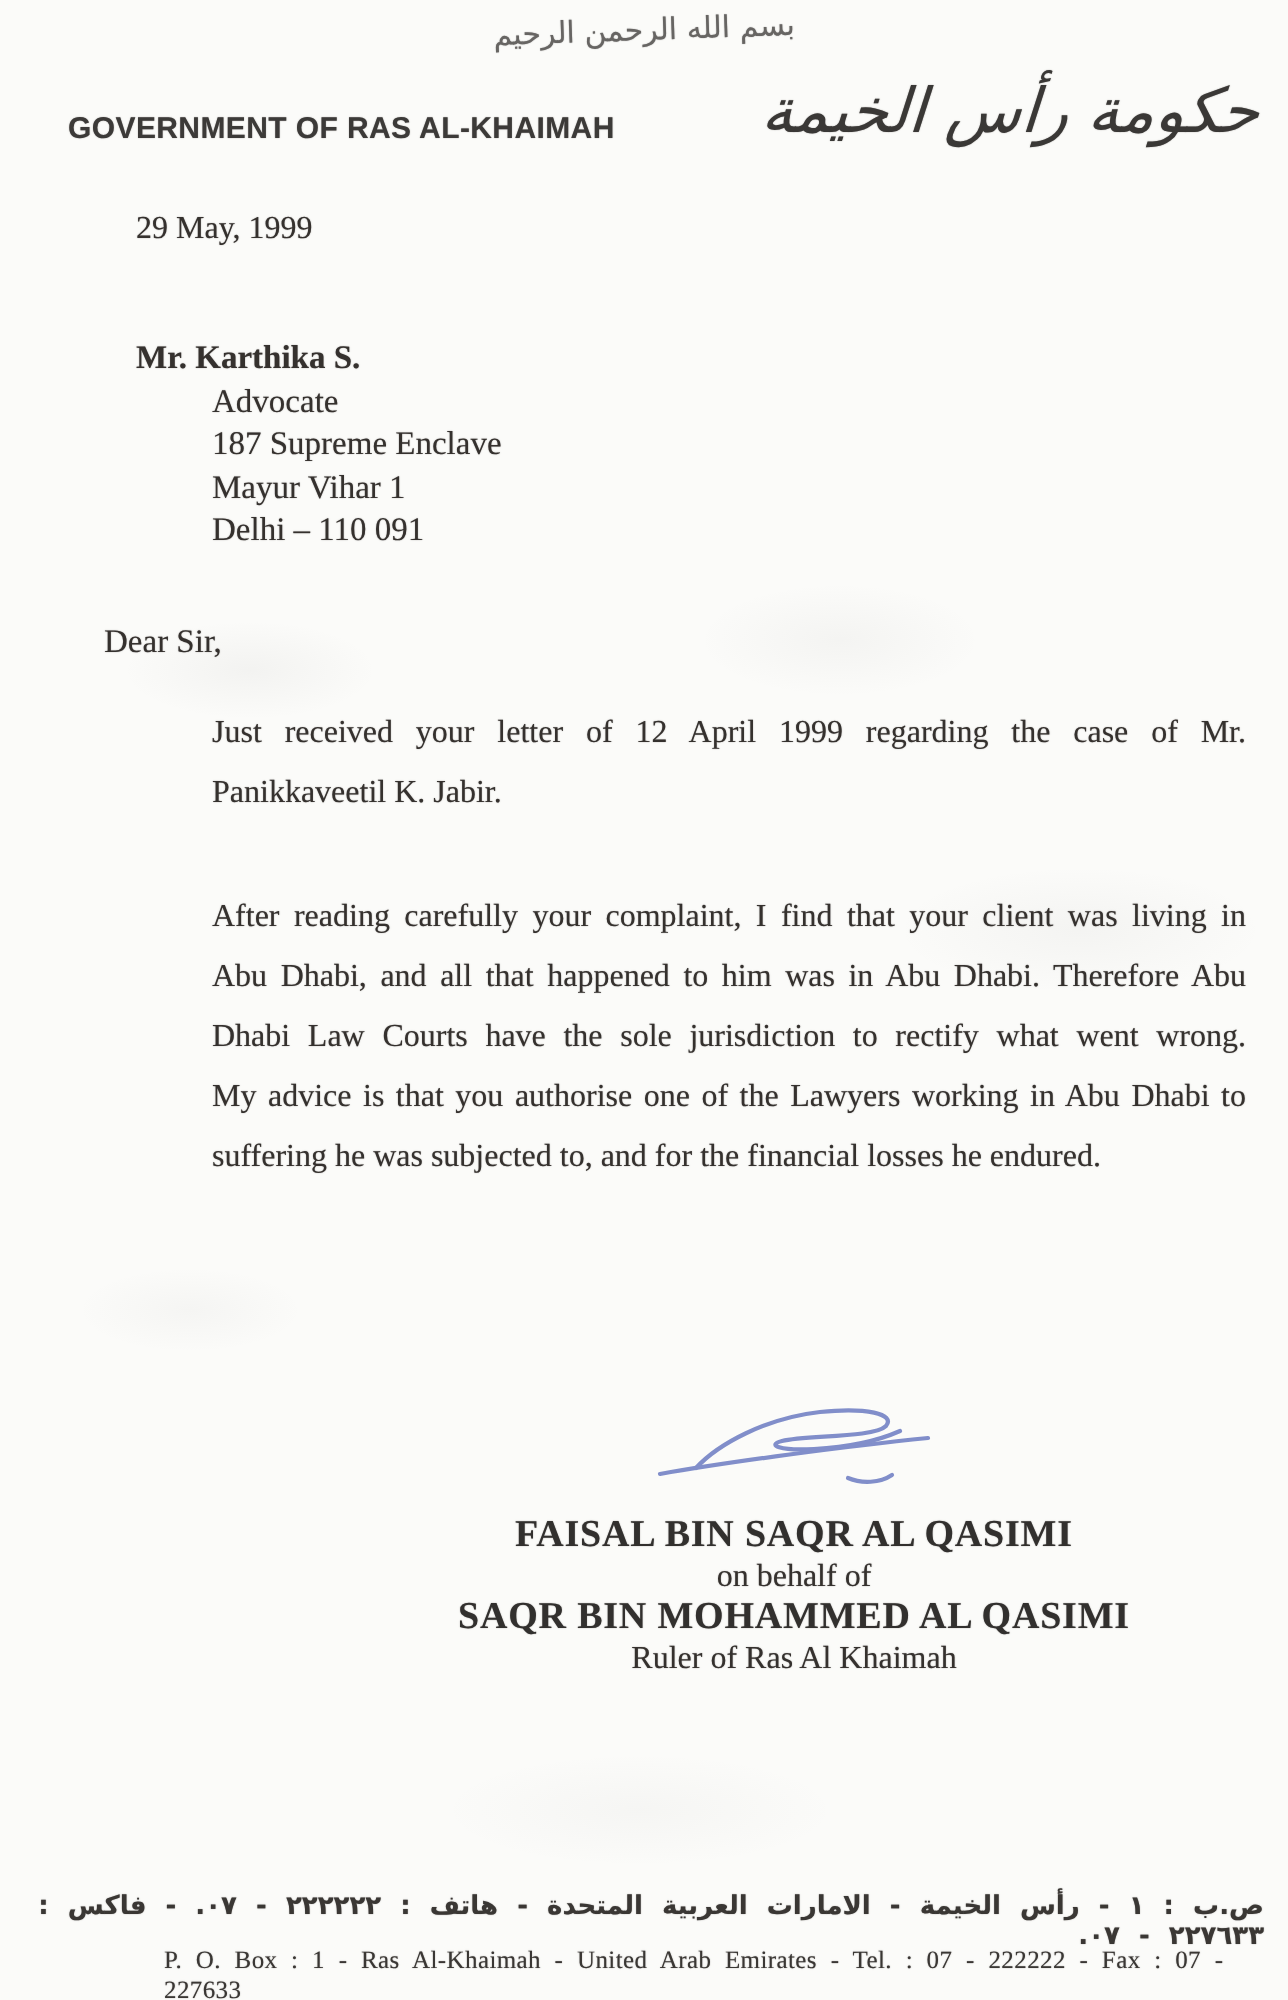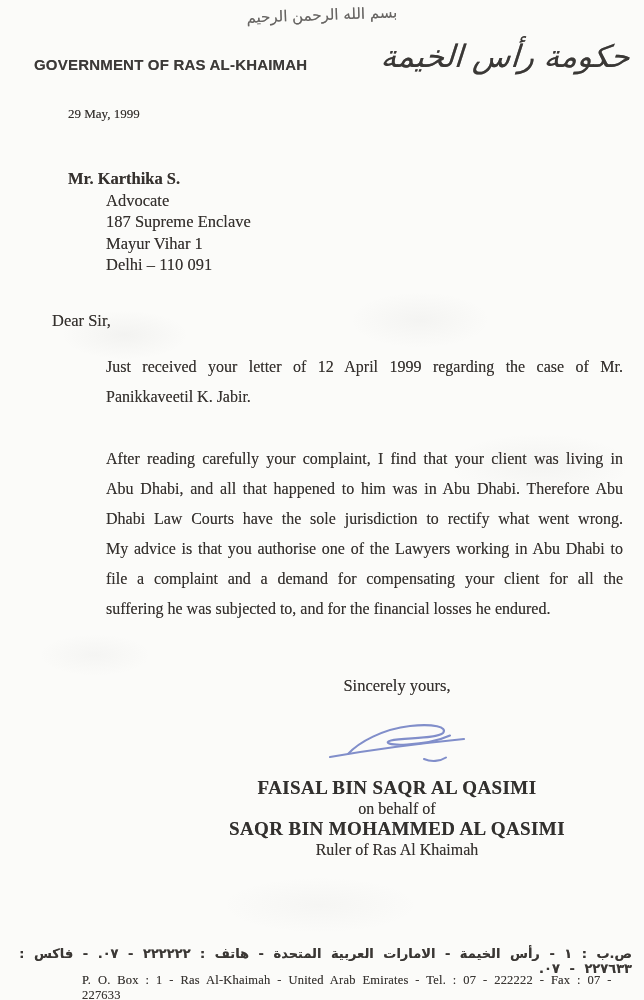--- a/index.html
+++ b/index.html
@@ -50,21 +50,21 @@
     font-family: "DejaVu Sans", sans-serif;
     font-size: 31px;
     font-style: italic;
     color: #3a3836;
     transform: skewX(-4deg);
   }
 
   .date {
     position: absolute;
     top: 106px; left: 68px;
-    font-size: 13px;
+    font-size: 16px;
   }
   .recipient {
     position: absolute;
     top: 168px; left: 68px;
     font-size: 16.5px;
     line-height: 21.5px;
   }
   .recipient .recipient-name { font-weight: bold; }
 
   .greeting {
@@ -162,26 +162,24 @@
   <div class="para p1 txt">
       <div class="tline just">Just received your letter of 12 April 1999 regarding the case of Mr.</div>
       <div class="tline">Panikkaveetil K. Jabir.</div>
     </div>
 
   <div class="para p2 txt">
       <div class="tline just">After reading carefully your complaint, I find that your client was living in</div>
       <div class="tline just">Abu Dhabi, and all that happened to him was in Abu Dhabi.  Therefore Abu</div>
       <div class="tline just">Dhabi Law Courts have the sole jurisdiction to rectify what went wrong.</div>
       <div class="tline just">My advice is that you authorise one of the Lawyers working in Abu Dhabi to</div>
-      <div class="tline just">file a complaint and a demand for compensating your client for all the</div>
       <div class="tline">suffering he was subjected to, and for the financial losses he endured.</div>
     </div>
 
   <div class="closing-block">
-    <div class="closing txt">Sincerely yours,</div>
 
     <svg class="signature-svg" viewBox="0 0 142 56" xmlns="http://www.w3.org/2000/svg">
       <g fill="none" stroke="#6c7cc2" stroke-width="2.1" stroke-linecap="round" opacity="0.85">
         <path d="M4 45 C 38 39, 98 31, 138 27"></path>
         <path d="M22 42 C 33 30, 57 17, 84 14 C 107 11.5, 122 15, 117 21 C 111 27, 77 25.5, 65 28.5 C 57 30.5, 64 33.5, 81 32.5 C 100 31.5, 115 27.5, 124 23.5"></path>
         <path d="M98 47 C 105 50, 114 49.5, 120 45.5"></path>
       </g>
     </svg>
 
     <div class="sig-name txt">FAISAL BIN SAQR AL QASIMI</div>

